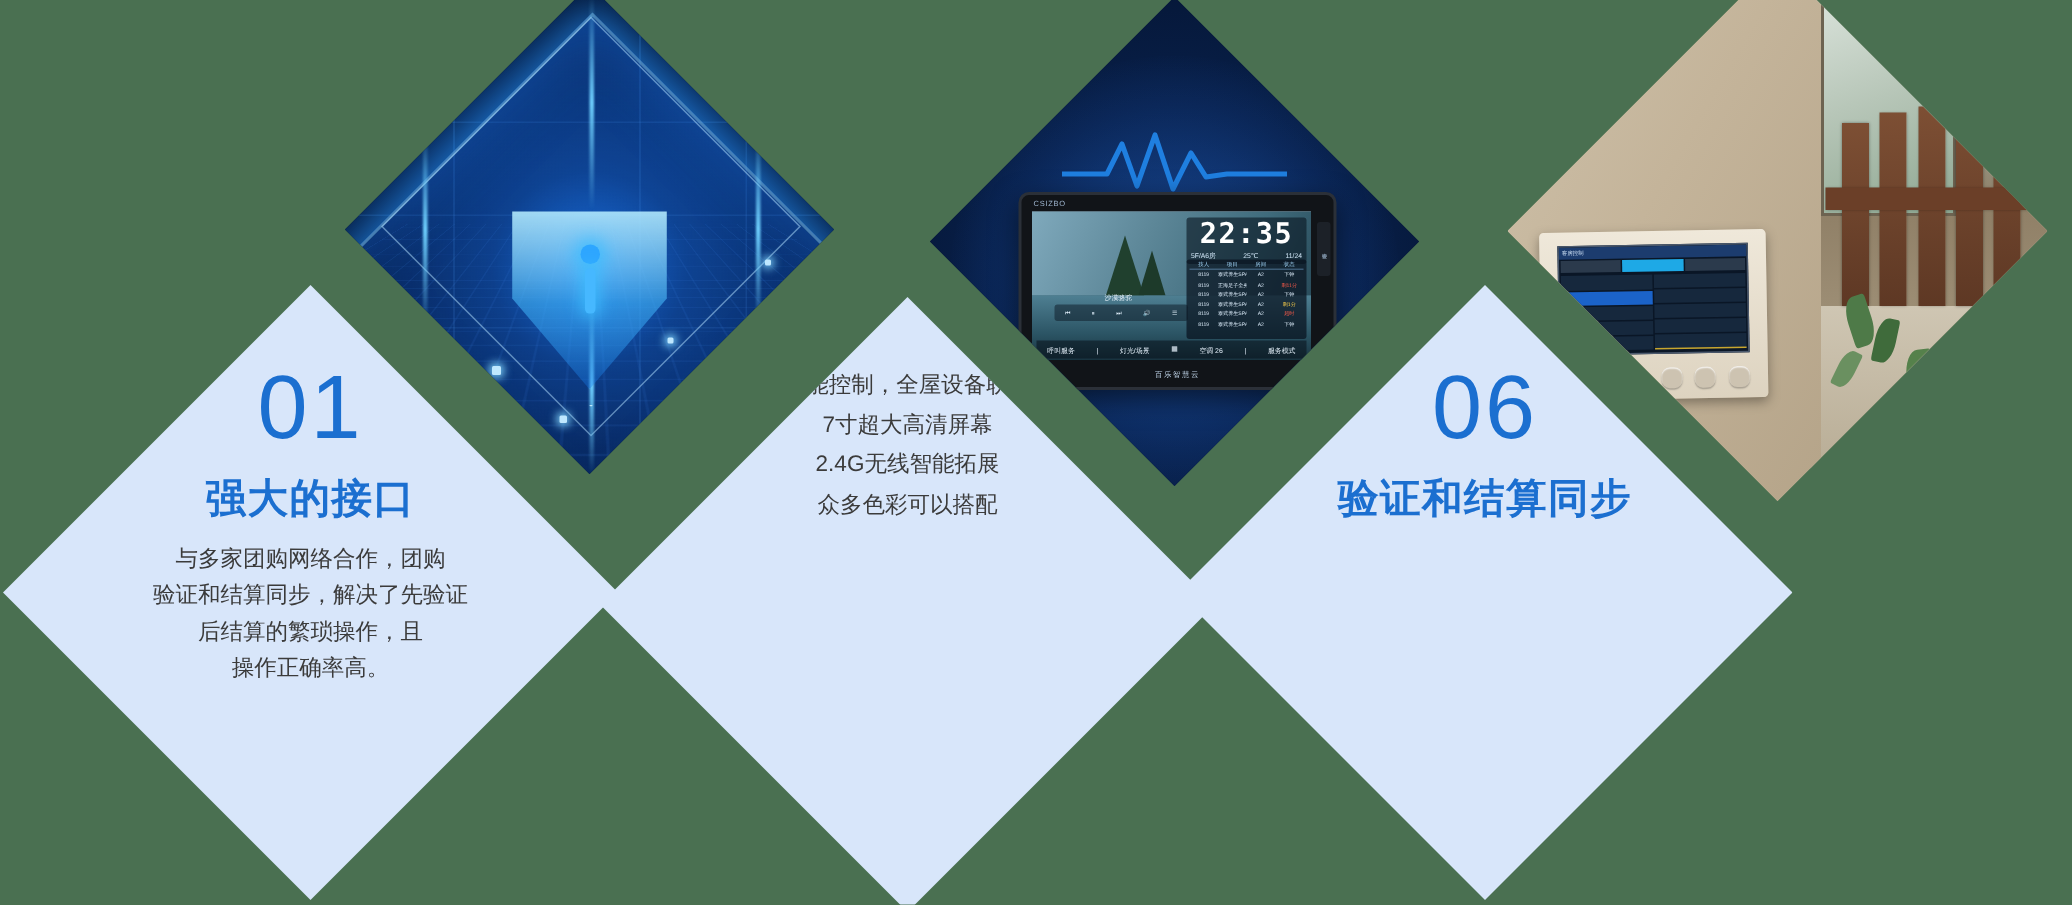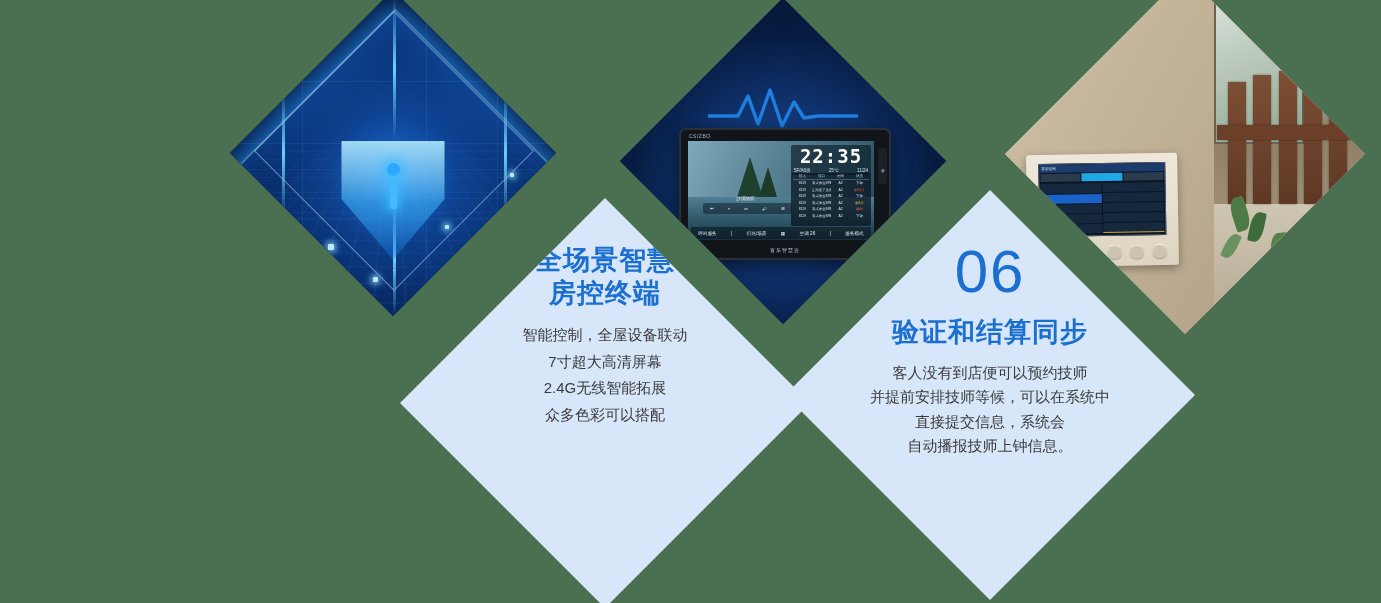--- a/index.html
+++ b/index.html
@@ -291,40 +291,44 @@
   .room .panel .btns i{
     width:11%;height:70%;background:#cdc3b1;border-radius:40%;
     box-shadow:inset 0 1px 1px rgba(255,255,255,.8),0 1px 1px rgba(0,0,0,.25);
   }
 </style>
 </head>
 <body>
 
 <div class="stage">
 
+  <div class="diamond card-text" id="card1-text">
+    <div class="inner">
+      <div class="card-num">01</div>
+      <div class="card-title" style="white-space:pre-line">强大的接口</div>
+      <div class="card-desc" style="white-space:pre-line">与多家团购网络合作，团购
+验证和结算同步，解决了先验证
+后结算的繁琐操作，且
+操作正确率高。</div>
+    </div>
+  </div>
 
   <div class="diamond card-text" id="card2-text">
     <div class="inner" style="padding-top:46px">
-      <div class="card-title" style="white-space:pre-line">全场景智慧
-房控终端</div>
       <div class="card-desc" style="white-space:pre-line;line-height:1.78">智能控制，全屋设备联动
 7寸超大高清屏幕
 2.4G无线智能拓展
 众多色彩可以搭配</div>
     </div>
   </div>
 
   <div class="diamond card-text" id="card3-text">
     <div class="inner">
       <div class="card-num">06</div>
       <div class="card-title" style="white-space:pre-line">验证和结算同步</div>
-      <div class="card-desc" style="white-space:pre-line;max-width:350px">客人没有到店便可以预约技师
-并提前安排技师等候，可以在系统中
-直接提交信息，系统会
-自动播报技师上钟信息。</div>
     </div>
   </div>
 
   <div class="diamond card-img" id="card1-img">
     <div class="tech">
       <div class="circuit"></div>
       <div class="grid-h" style="top:28%"></div>
       <div class="grid-h" style="top:47%"></div>
       <div class="grid-h" style="top:70%"></div>
       <div class="grid-v" style="left:22%"></div>

